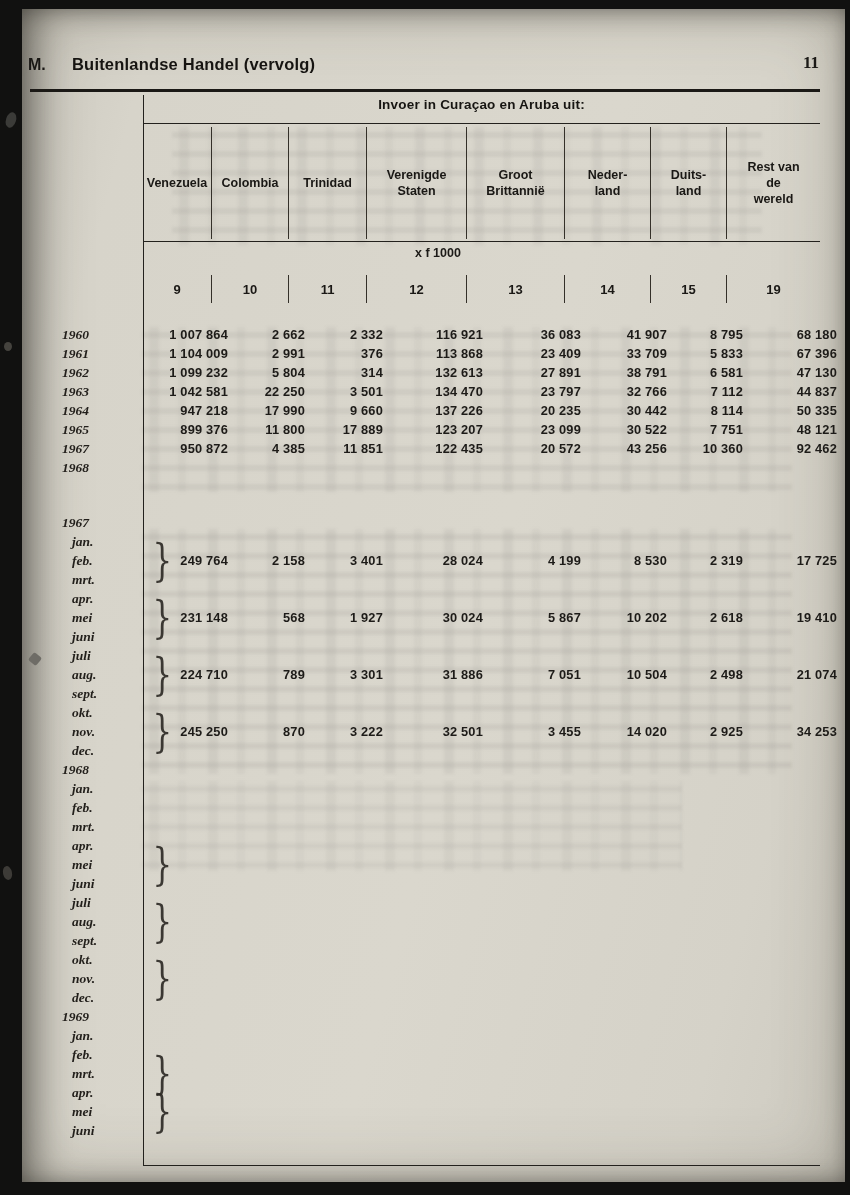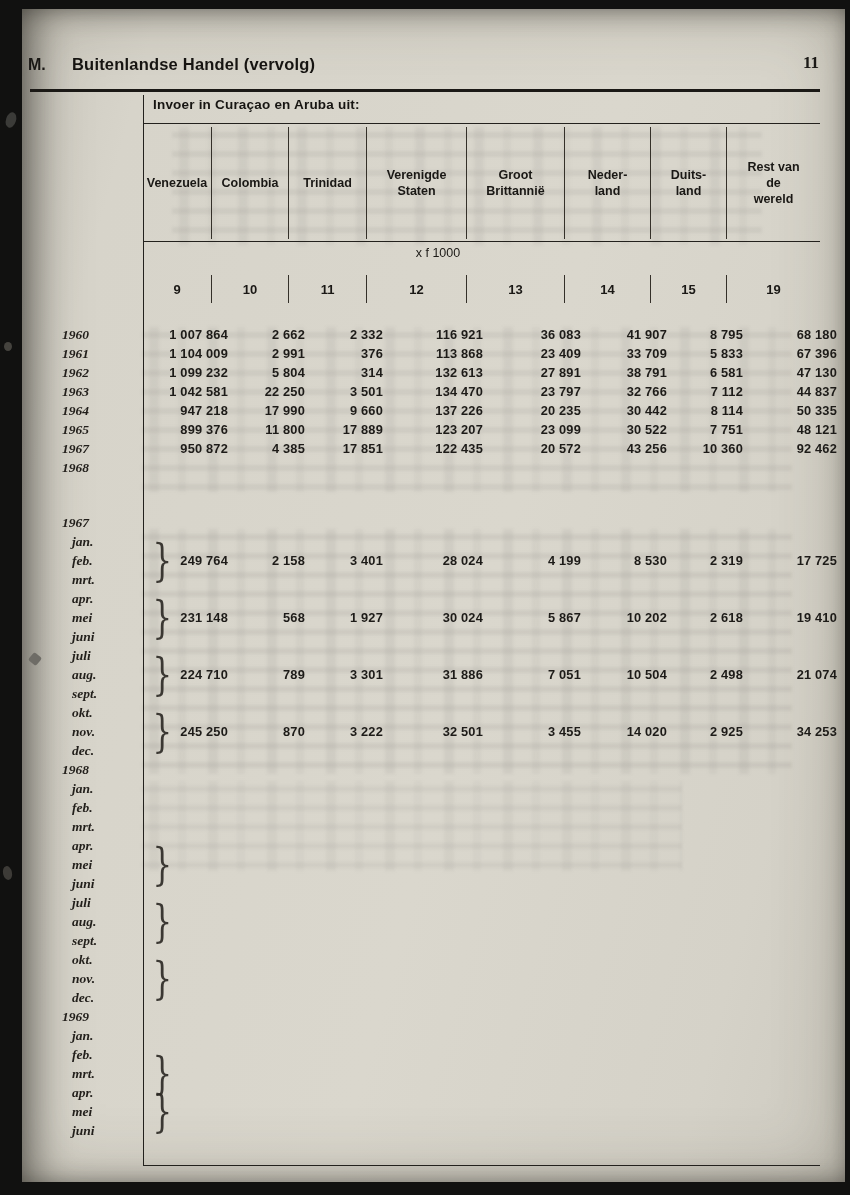--- a/index.html
+++ b/index.html
@@ -17,34 +17,34 @@
       inset 28px 0 40px -20px rgba(0,0,0,.50),
       inset -14px 0 26px -16px rgba(0,0,0,.28),
       inset 0 16px 26px -16px rgba(0,0,0,.35),
       inset 0 -14px 24px -16px rgba(0,0,0,.30);
   }
   .section-label{position:absolute;left:6px;top:47px;font-weight:bold;font-size:16px;color:#191714;}
   .page-title{position:absolute;left:50px;top:46px;font-weight:bold;font-size:16.5px;letter-spacing:.2px;color:#161411;}
   .page-number{position:absolute;right:26px;top:44px;font-weight:bold;font-size:17px;color:#1c1a17;font-family:"Liberation Serif",serif;}
 
   .table-area{position:absolute;left:8px;top:80px;width:790px;height:1090px;}
-  .table-title{position:absolute;top:8px;left:123px;width:677px;text-align:left;font-weight:bold;font-size:13.5px;color:#171512;letter-spacing:.2px;}
+  .table-title{position:absolute;top:8px;left:113px;width:677px;text-align:center;font-weight:bold;font-size:13.5px;color:#171512;letter-spacing:.2px;}
   .rule{position:absolute;background:#23211d;height:1px;}
   .title-rule{top:34px;left:113px;width:677px;}
   .unit-rule{top:152px;left:113px;width:677px;}
   .thick-rule{top:216px;left:0;width:790px;height:3px;background:#1b1916;}
   .bottom-rule{top:1076px;left:113px;width:677px;}
   .vline{position:absolute;left:113px;top:6px;width:1px;height:1070px;background:#23211d;}
 
   .grid9{display:grid;grid-template-columns:113px 68px 77px 78px 100px 98px 86px 76px 94px;}
   .col-headers{position:absolute;top:38px;left:0;width:790px;height:112px;}
   .hcell{display:flex;align-items:center;justify-content:center;text-align:center;
     font-weight:bold;font-size:12.5px;line-height:1.3;white-space:pre-line;color:#1a1815;}
   .hcell.sep{border-left:1px solid #343029;}
-  .unit-label{position:absolute;top:157px;left:113px;width:590px;text-align:center;font-weight:normal;font-size:12.5px;color:#1c1a17;}
+  .unit-label{position:absolute;top:157px;left:113px;width:590px;text-align:center;font-weight:bold;font-size:12.5px;color:#1c1a17;}
   .col-codes{position:absolute;top:186px;left:0;width:790px;height:28px;}
   .ccell{display:flex;align-items:center;justify-content:center;font-weight:bold;font-size:13px;color:#1a1815;}
   .ccell.sep{border-left:1px solid #343029;text-align:right;}
 
   .tbody{position:absolute;top:236px;left:0;width:790px;margin-left:24px;}
   .trow{height:19px;position:relative;}
   .section-gap{height:36px;}
   .ycell{font-family:"Liberation Serif",serif;font-style:italic;font-weight:bold;font-size:13.5px;
     line-height:19px;padding-left:8px;position:relative;color:#221f1b;}
   .ycell.month{padding-left:18px;}
@@ -184,21 +184,21 @@
           <div class="vcell">123 207</div>
           <div class="vcell">23 099</div>
           <div class="vcell">30 522</div>
           <div class="vcell">7 751</div>
           <div class="vcell">48 121</div>
         </div>
         <div class="trow grid9">
           <div class="ycell">1967</div>
           <div class="vcell">950 872</div>
           <div class="vcell">4 385</div>
-          <div class="vcell">17 851</div>
+          <div class="vcell">11 851</div>
           <div class="vcell">122 435</div>
           <div class="vcell">20 572</div>
           <div class="vcell">43 256</div>
           <div class="vcell">10 360</div>
           <div class="vcell">92 462</div>
         </div>
         <div class="trow grid9">
           <div class="ycell">1968</div>
           <div class="vcell"></div>
           <div class="vcell"></div>

